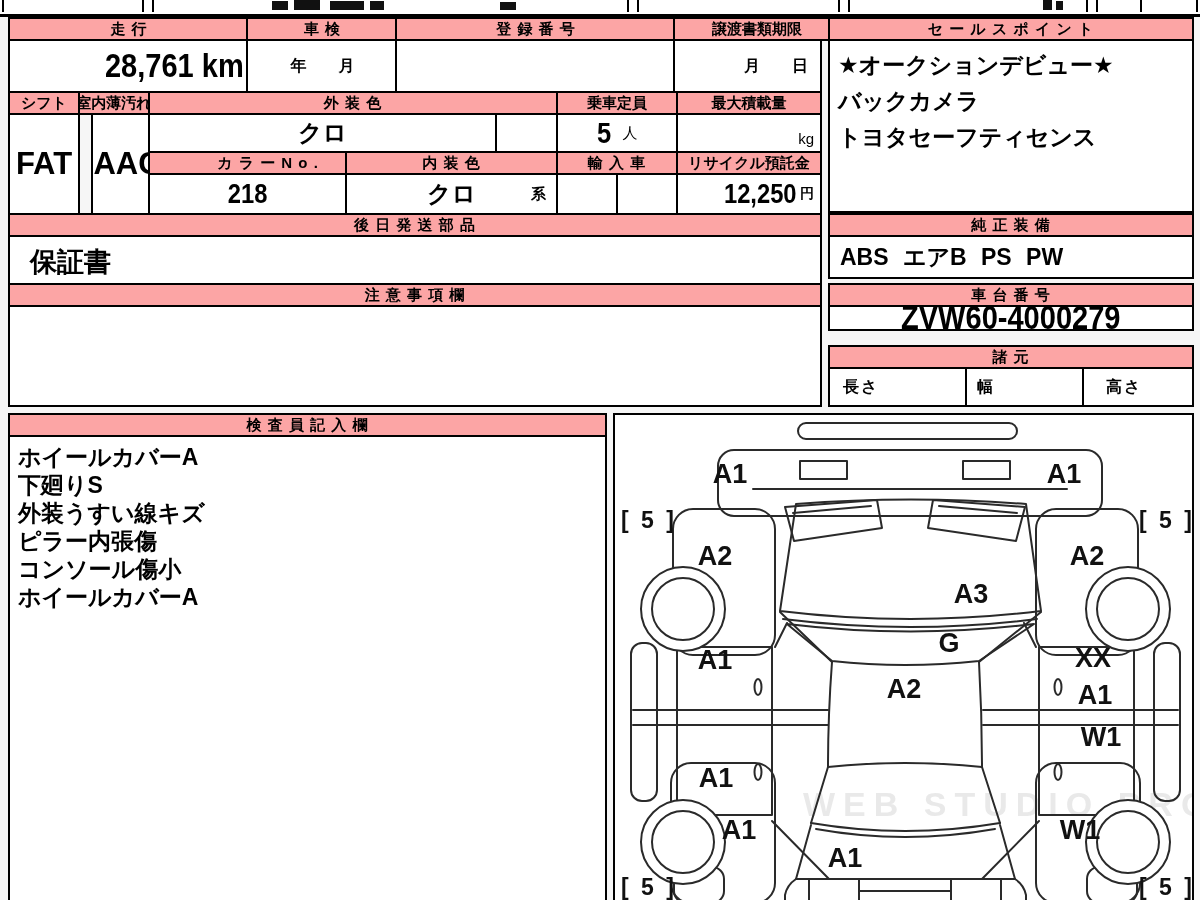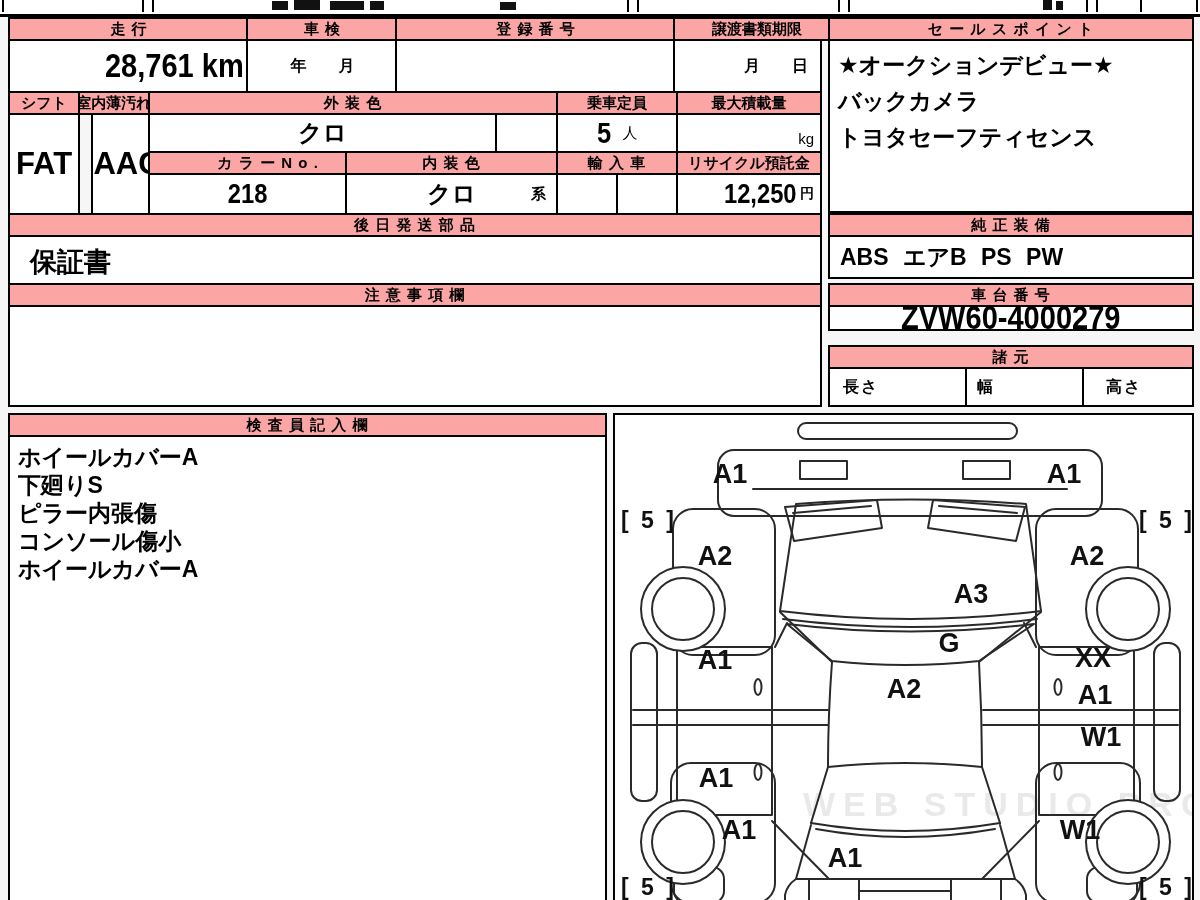--- a/index.html
+++ b/index.html
@@ -134,20 +134,21 @@
   <span style="font-size:16px;font-weight:bold;letter-spacing:2px;">幅</span>
 </div>
 <div class="c" style="left:1082px;top:367px;width:112px;height:40px;display:flex;align-items:center;padding-left:22px;">
   <span style="font-size:16px;font-weight:bold;letter-spacing:2px;">高さ</span>
 </div>
 
 <div class="c h" style="left:8px;top:413px;width:599px;height:24px;">検 査 員 記 入 欄</div>
 <div class="c" style="left:8px;top:435px;width:599px;height:467px;padding:6px 8px;font-size:23px;font-weight:bold;line-height:28px;white-space:normal;">
   <div>ホイールカバーA</div>
   <div>下廻りS</div>
+  <div>外装うすい線キズ</div>
   <div>ピラー内張傷</div>
   <div>コンソール傷小</div>
   <div>ホイールカバーA</div>
 </div>
 
 <div class="c" style="left:613px;top:413px;width:581px;height:489px;">
   <div class="wm">WEB STUDIO PRO</div>
   <svg width="577" height="485" viewBox="0 0 577 485" style="position:absolute;left:0;top:0;z-index:1;">
     <g stroke="#2a2a2a" stroke-width="2" fill="none" stroke-linejoin="round" stroke-linecap="round">
 

